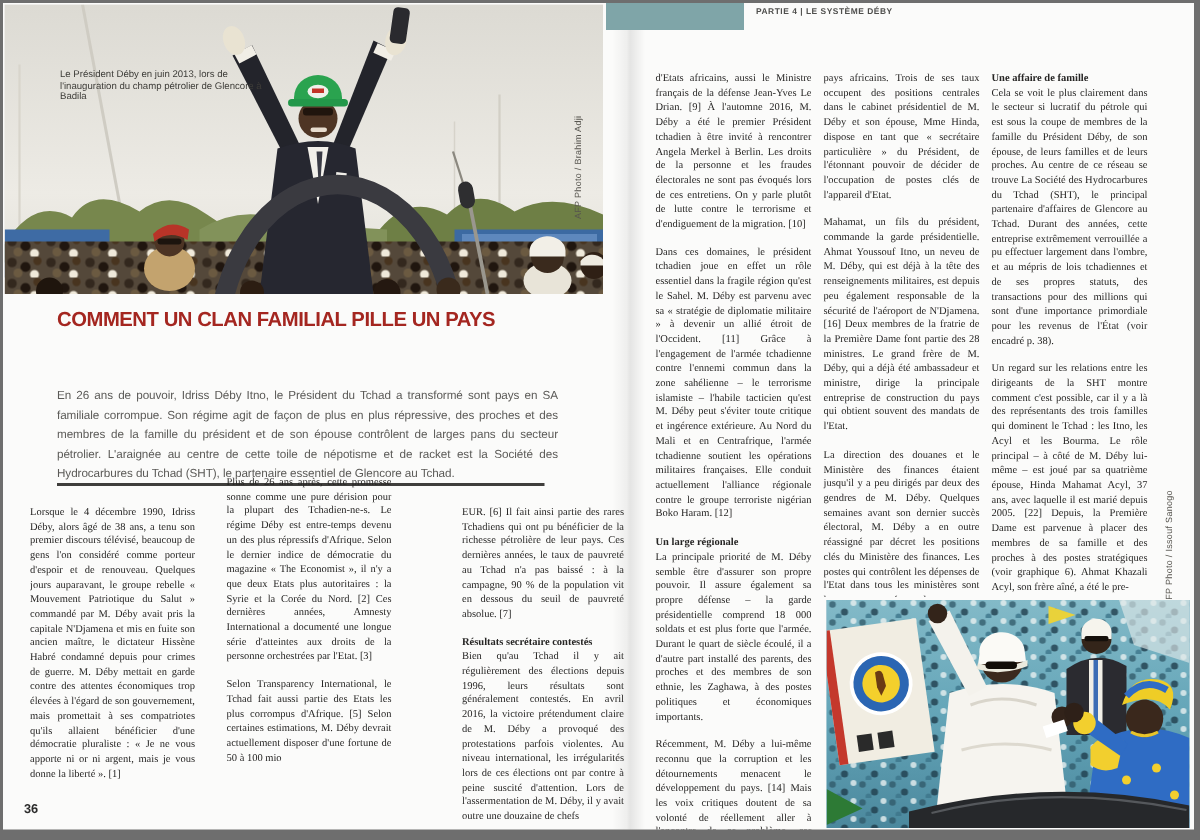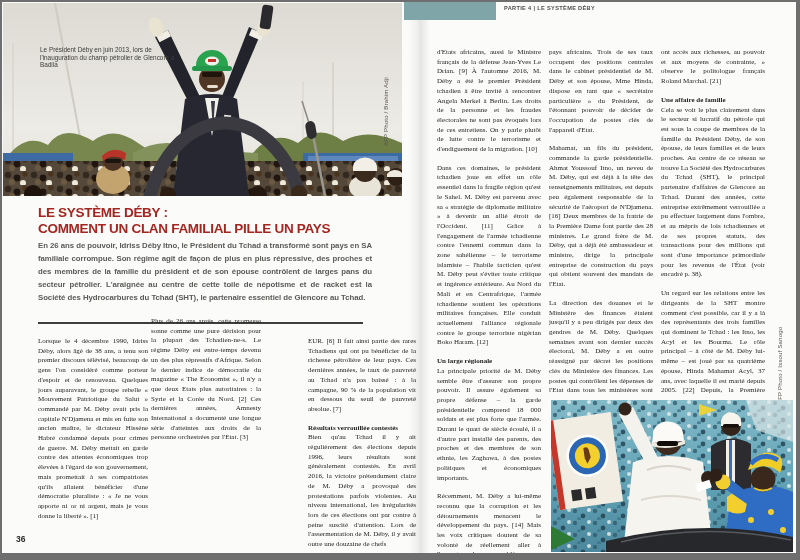--- a/index.html
+++ b/index.html
@@ -14,30 +14,30 @@
   .photo-left{position:absolute;left:3px;top:3px;width:399px;height:193px;overflow:hidden;background:#e8e6e0;}
   .photo-right{position:absolute;left:551px;top:400px;width:242px;height:152px;overflow:hidden;background:#5fa0b4;}
   .photo-caption{position:absolute;left:40px;top:46px;width:138px;
     font-size:6.4px;line-height:7.5px;color:#3d3c38;}
   .vcredit{position:absolute;width:9px;font-size:6px;color:#57554f;letter-spacing:.2px;
     writing-mode:vertical-rl;transform:rotate(180deg);white-space:nowrap;}
   #credit-left{left:383px;top:68px;height:78px;}
   #credit-right{left:777px;top:326px;height:78px;}
   .title{position:absolute;left:38px;top:205px;font-weight:bold;
     font-size:13.5px;line-height:16px;letter-spacing:-0.3px;color:#A42620;}
-  .intro{position:absolute;left:38px;top:240px;width:334px;height:66px;overflow:hidden;
-    font-size:7.8px;line-height:12.9px;font-weight:bold;color:#5b5a57;
+  .intro{position:absolute;left:38px;top:258px;width:334px;height:66px;overflow:hidden;
+    font-size:7.8px;line-height:12.9px;font-weight:normal;color:#5b5a57;
     text-align:justify;letter-spacing:-0.05px;}
   .rule{position:absolute;left:38px;top:322px;width:325px;height:2px;background:#3f3e3c;}
   .col{position:absolute;font-family:Liberation Serif, serif;
     font-size:7px;line-height:9.7px;color:#262524;text-align:justify;overflow:hidden;
     hyphens:auto;-webkit-hyphens:auto;}
   .col p{margin:0 0 9px;}
   .col p.colhead{font-weight:bold;margin:0;}
-  #l-col1{left:38px;top:337px;width:110px;height:216px;}
+  #l-col1{left:20px;top:337px;width:110px;height:216px;}
   #l-col2{left:151px;top:317px;width:110px;height:216px;}
   #l-col3{left:264px;top:337px;width:108px;height:216px;margin-left:44px;}
   #r-col1{left:437px;top:48px;width:104px;height:505px;}
   #r-col2{left:549px;top:48px;width:104px;height:350px;}
   #r-col3{left:661px;top:48px;width:104px;height:347px;}
   .pagenum{position:absolute;left:16px;top:534px;font-size:8.5px;font-weight:bold;color:#2b2b2b;}
   .tab{position:absolute;left:404px;top:2px;width:92px;height:18px;background:#7FA5A8;}
   .kicker{position:absolute;left:504px;top:5px;font-size:5.6px;font-weight:bold;
     letter-spacing:.35px;color:#4f4f4d;}
 </style>
@@ -124,36 +124,36 @@
       <circle cx="165" cy="192" r="8" fill="#2c1d12"></circle>
       <circle cx="255" cy="192" r="9" fill="#241810"></circle>
       <circle cx="296" cy="190" r="8" fill="#3a2a1c"></circle>
     </g>
   </svg>
 </div>
 <div class="photo-caption">Le Président Déby en juin 2013, lors de l'inauguration du champ pétrolier de Glencore à Badila</div>
 <div class="vcredit" id="credit-left">AFP Photo / Brahim Adji</div>
 
 <div class="title">
-  <div>LE SYSTÈME DÉBY :</div>
   <div>COMMENT UN CLAN FAMILIAL PILLE UN PAYS</div>
 </div>
 
 <div class="intro">En 26 ans de pouvoir, Idriss Déby Itno, le Président du Tchad a transformé sont pays en SA familiale corrompue. Son régime agit de façon de plus en plus répressive, des proches et des membres de la famille du président et de son épouse contrôlent de larges pans du secteur pétrolier. L'araignée au centre de cette toile de népotisme et de racket est la Société des Hydrocarbures du Tchad (SHT), le partenaire essentiel de Glencore au Tchad.</div>
 <div class="rule"></div>
 
 <div class="col" id="l-col1">
   <p>Lorsque le 4 décembre 1990, Idriss Déby, alors âgé de 38 ans, a tenu son premier discours télévisé, beaucoup de gens l'on considéré comme porteur d'espoir et de renouveau. Quelques jours auparavant, le groupe rebelle « Mouvement Patriotique du Salut » commandé par M. Déby avait pris la capitale N'Djamena et mis en fuite son ancien maître, le dictateur Hissène Habré condamné depuis pour crimes de guerre. M. Déby mettait en garde contre des attentes économiques trop élevées à l'égard de son gouvernement, mais promettait à ses compatriotes qu'ils allaient bénéficier d'une démocratie pluraliste : « Je ne vous apporte ni or ni argent, mais je vous donne la liberté ». [1]</p>
 </div>
 <div class="col" id="l-col2">
   <p>Plus de 26 ans après, cette promesse sonne comme une pure dérision pour la plupart des Tchadien-ne-s. Le régime Déby est entre-temps devenu un des plus répressifs d'Afrique. Selon le dernier indice de démocratie du magazine « The Economist », il n'y a que deux Etats plus autoritaires : la Syrie et la Corée du Nord. [2] Ces dernières années, Amnesty International a documenté une longue série d'atteintes aux droits de la personne orchestrées par l'Etat. [3]</p>
+  <p>Selon Transparency International, le Tchad fait aussi partie des Etats les plus corrompus d'Afrique. [5] Selon certaines estimations, M. Déby devrait actuellement disposer d'une fortune de 50 à 100 mio</p>
 </div>
 <div class="col" id="l-col3">
   <p>EUR. [6] Il fait ainsi partie des rares Tchadiens qui ont pu bénéficier de la richesse pétrolière de leur pays. Ces dernières années, le taux de pauvreté au Tchad n'a pas baissé : à la campagne, 90 % de la population vit en dessous du seuil de pauvreté absolue. [7]</p>
-  <p class="colhead">Résultats verrouillée contestés</p>
+  <p class="colhead">Résultats secrétaire contestés</p>
   <p>Bien qu'au Tchad il y ait régulièrement des élections depuis 1996, leurs résultats sont généralement contestés. En avril 2016, la victoire prétendument claire de M. Déby a provoqué des protestations parfois violentes. Au niveau international, les irrégularités lors de ces élections ont par contre à peine suscité d'attention. Lors de l'assermentation de M. Déby, il y avait outre une douzaine de chefs</p>
 </div>
 
 <div class="pagenum">36</div>
 
 <div class="tab"></div>
 <div class="kicker">PARTIE 4 | LE SYSTÈME DÉBY</div>
 
 <div class="col" id="r-col1">
   <p>d'Etats africains, aussi le Ministre français de la défense Jean-Yves Le Drian. [9] À l'automne 2016, M. Déby a été le premier Président tchadien à être invité à rencontrer Angela Merkel à Berlin. Les droits de la personne et les fraudes électorales ne sont pas évoqués lors de ces entretiens. On y parle plutôt de lutte contre le terrorisme et d'endiguement de la migration. [10]</p>
@@ -161,21 +161,20 @@
   <p class="colhead">Un large régionale</p>
   <p>La principale priorité de M. Déby semble être d'assurer son propre pouvoir. Il assure également sa propre défense – la garde présidentielle comprend 18 000 soldats et est plus forte que l'armée. Durant le quart de siècle écoulé, il a d'autre part installé des parents, des proches et des membres de son ethnie, les Zaghawa, à des postes politiques et économiques importants.</p>
   <p>Récemment, M. Déby a lui-même reconnu que la corruption et les détournements menacent le développement du pays. [14] Mais les voix critiques doutent de sa volonté de réellement aller à l'encontre de ce problème, car l'étroitesse du maillage de son népotisme est spectaculaire, même en comparaison avec d'autres</p>
 </div>
 <div class="col" id="r-col2">
   <p>pays africains. Trois de ses taux occupent des positions centrales dans le cabinet présidentiel de M. Déby et son épouse, Mme Hinda, dispose en tant que « secrétaire particulière » du Président, de l'étonnant pouvoir de décider de l'occupation de postes clés de l'appareil d'Etat.</p>
   <p>Mahamat, un fils du président, commande la garde présidentielle. Ahmat Youssouf Itno, un neveu de M. Déby, qui est déjà à la tête des renseignements militaires, est depuis peu également responsable de la sécurité de l'aéroport de N'Djamena. [16] Deux membres de la fratrie de la Première Dame font partie des 28 ministres. Le grand frère de M. Déby, qui a déjà été ambassadeur et ministre, dirige la principale entreprise de construction du pays qui obtient souvent des mandats de l'Etat.</p>
   <p>La direction des douanes et le Ministère des finances étaient jusqu'il y a peu dirigés par deux des gendres de M. Déby. Quelques semaines avant son dernier succès électoral, M. Déby a en outre réassigné par décret les positions clés du Ministère des finances. Les postes qui contrôlent les dépenses de l'Etat dans tous les ministères sont largement occupés par des personnes loyales au Président. [20] « Le régime de M. Déby ressemble à une vieille monarchie familiale dans laquelle les fils, frères et allié-e-s par mariage sont installés, où ils</p>
 </div>
 <div class="col" id="r-col3">
-  <p>ont accès aux richesses, au pouvoir et aux moyens de contrainte, » observe le politologue français Roland Marchal. [21]</p>
   <p class="colhead">Une affaire de famille</p>
   <p>Cela se voit le plus clairement dans le secteur si lucratif du pétrole qui est sous la coupe de membres de la famille du Président Déby, de son épouse, de leurs familles et de leurs proches. Au centre de ce réseau se trouve La Société des Hydrocarbures du Tchad (SHT), le principal partenaire d'affaires de Glencore au Tchad. Durant des années, cette entreprise extrêmement verrouillée a pu effectuer largement dans l'ombre, et au mépris de lois tchadiennes et de ses propres statuts, des transactions pour des millions qui sont d'une importance primordiale pour les revenus de l'État (voir encadré p. 38).</p>
   <p>Un regard sur les relations entre les dirigeants de la SHT montre comment c'est possible, car il y a là des représentants des trois familles qui dominent le Tchad : les Itno, les Acyl et les Bourma. Le rôle principal – à côté de M. Déby lui-même – est joué par sa quatrième épouse, Hinda Mahamat Acyl, 37 ans, avec laquelle il est marié depuis 2005. [22] Depuis, la Première Dame est parvenue à placer des membres de sa famille et des proches à des postes stratégiques (voir graphique 6). Ahmat Khazali Acyl, son frère aîné, a été le pre-</p>
 </div>
 
 <div class="vcredit" id="credit-right">AFP Photo / Issouf Sanogo</div>
 
 <div class="photo-right">
   <svg width="242" height="152" viewBox="0 0 242 152">
     <defs>

